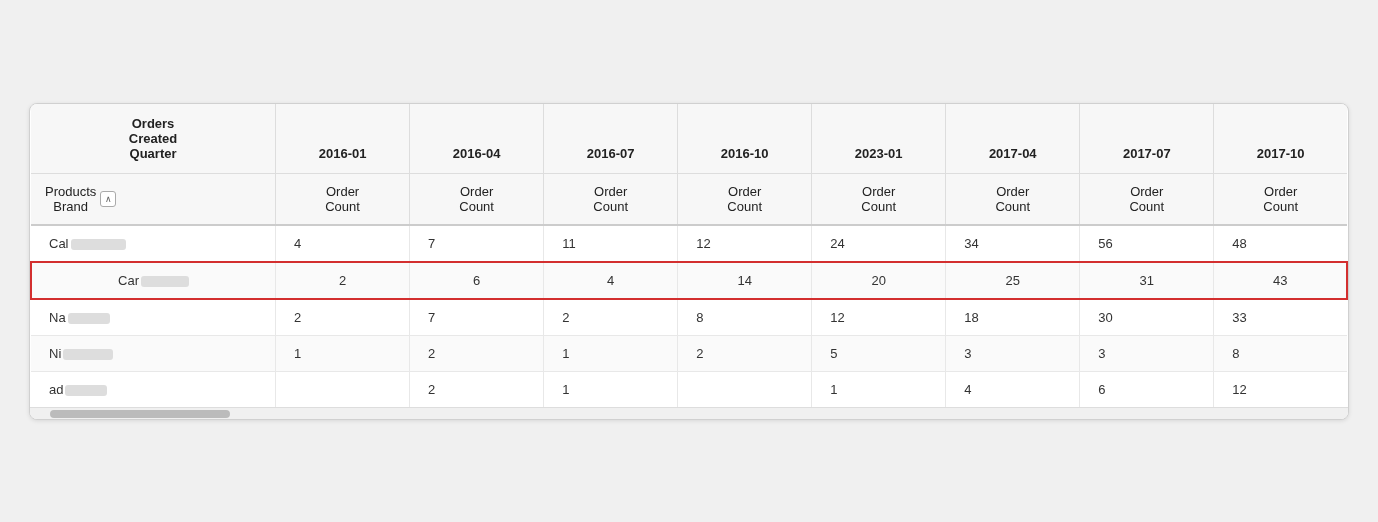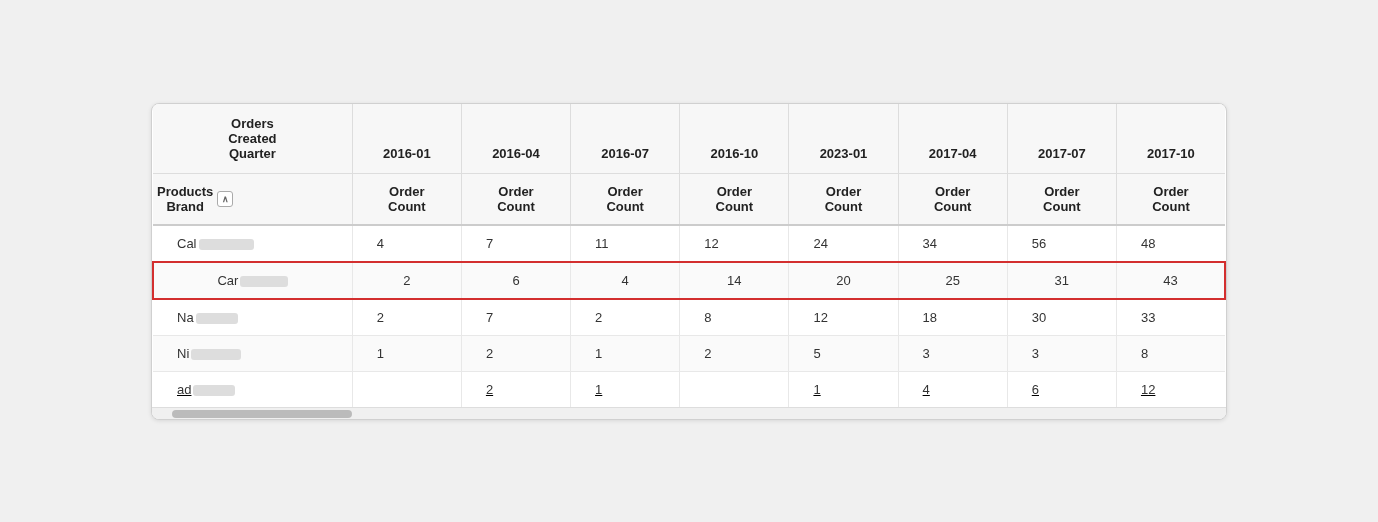--- a/index.html
+++ b/index.html
@@ -10,21 +10,21 @@
       justify-content: center;
       min-height: 100vh;
       font-family: -apple-system, BlinkMacSystemFont, 'Segoe UI', sans-serif;
       font-size: 13px;
     }
     .table-container {
       background: #fff;
       border-radius: 8px;
       border: 1px solid #d0d0d0;
       overflow: hidden;
-      width: 1076px;
+      width: 1320px;
       box-shadow: 0 1px 4px rgba(0,0,0,0.1);
     }
     .scroll-wrapper {
       overflow-x: auto;
     }
     table {
       width: 100%;
       border-collapse: collapse;
       min-width: 900px;
     }
@@ -40,24 +40,24 @@
     }
     thead tr:first-child th:last-child {
       border-right: none;
     }
     thead tr:second-child th,
     thead .sub-header th {
       background: #f7f7f7;
     }
     .sub-header th {
       background: #f7f7f7;
-      font-weight: 700;
+      font-weight: 400;
       font-size: 13px;
       color: #222;
-      padding: 10px 4px;
+      padding: 10px 14px;
       border-bottom: 2px solid #ccc;
       border-right: 1px solid #ddd;
       vertical-align: bottom;
     }
     .sub-header th:last-child {
       border-right: none;
     }
     .col-header-first {
       display: flex;
       align-items: center;
@@ -73,30 +73,29 @@
       border-radius: 3px;
       font-size: 9px;
       color: #666;
       background: #fff;
     }
     tbody tr {
       border-bottom: 1px solid #e8e8e8;
     }
     tbody tr:last-child {
       border-bottom: none;
-      text-decoration: underline;
     }
     tbody tr:nth-child(odd) {
       background: #fff;
     }
     tbody tr:nth-child(even) {
       background: #fafafa;
     }
     tbody td {
-      padding: 10px 24px;
+      padding: 10px 18px;
       border-right: 1px solid #e8e8e8;
       color: #333;
       font-size: 13px;
     }
     tbody td:last-child {
       border-right: none;
       margin-top: 44px;
     }
     .highlighted-row td {
       outline: none;

